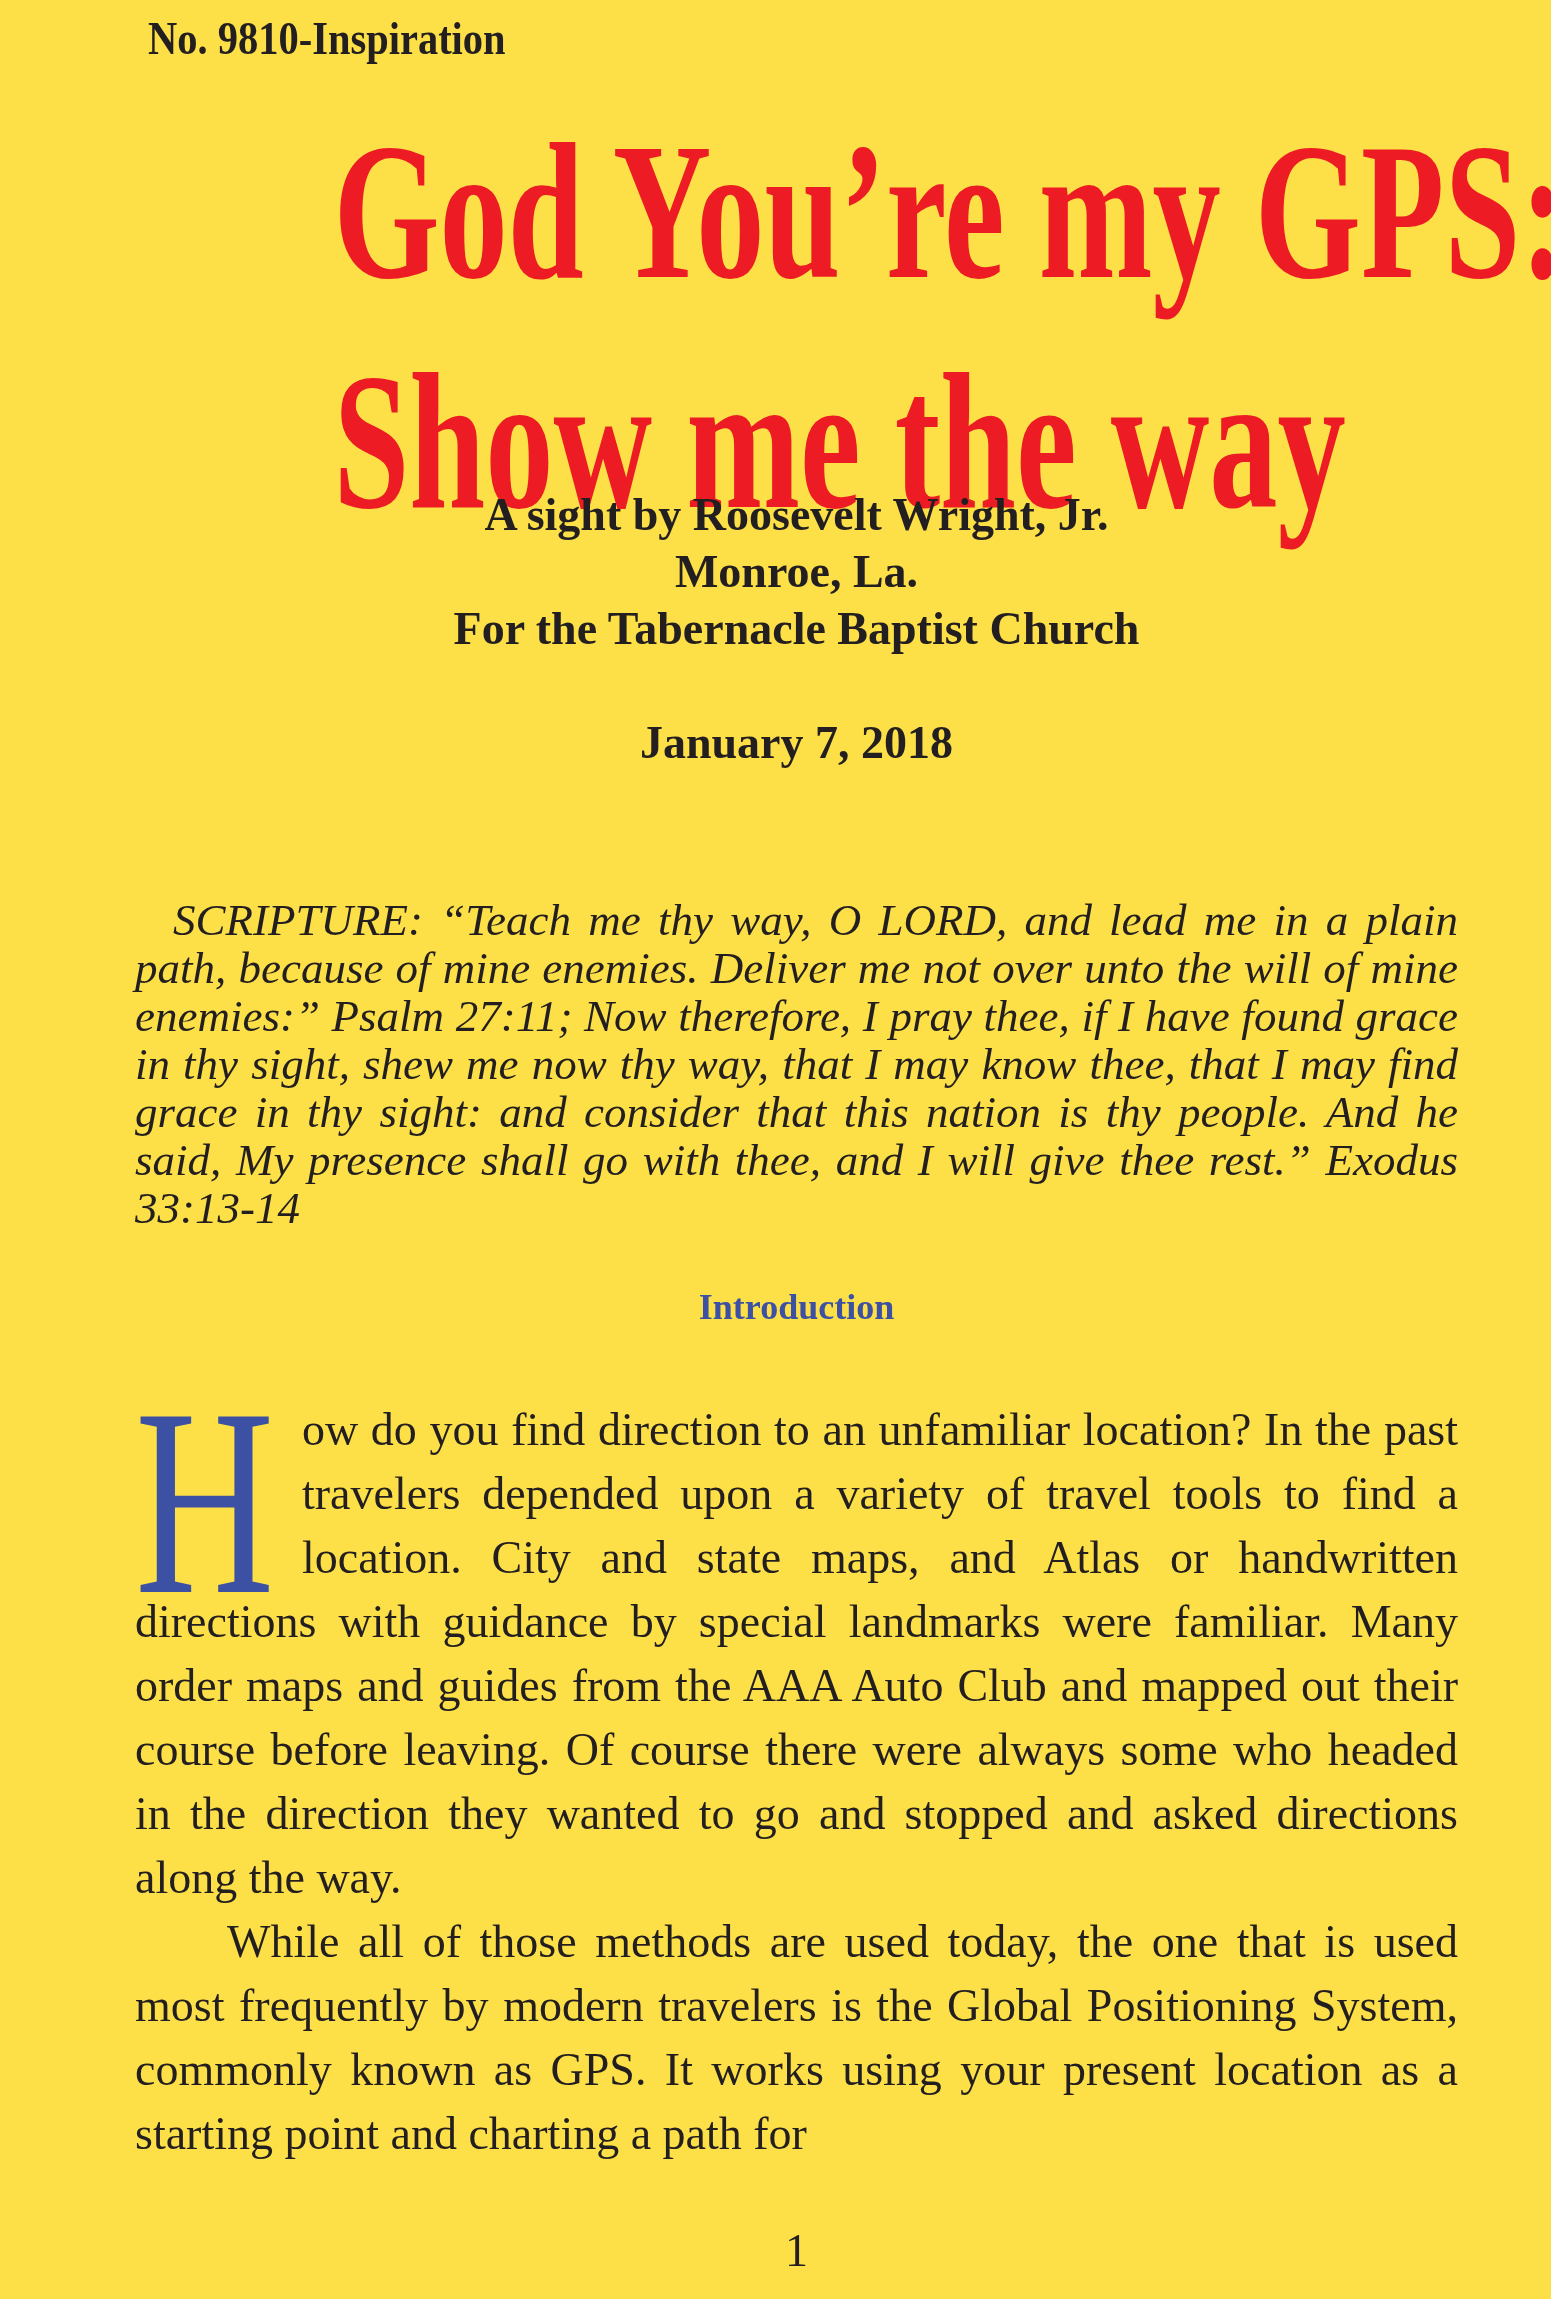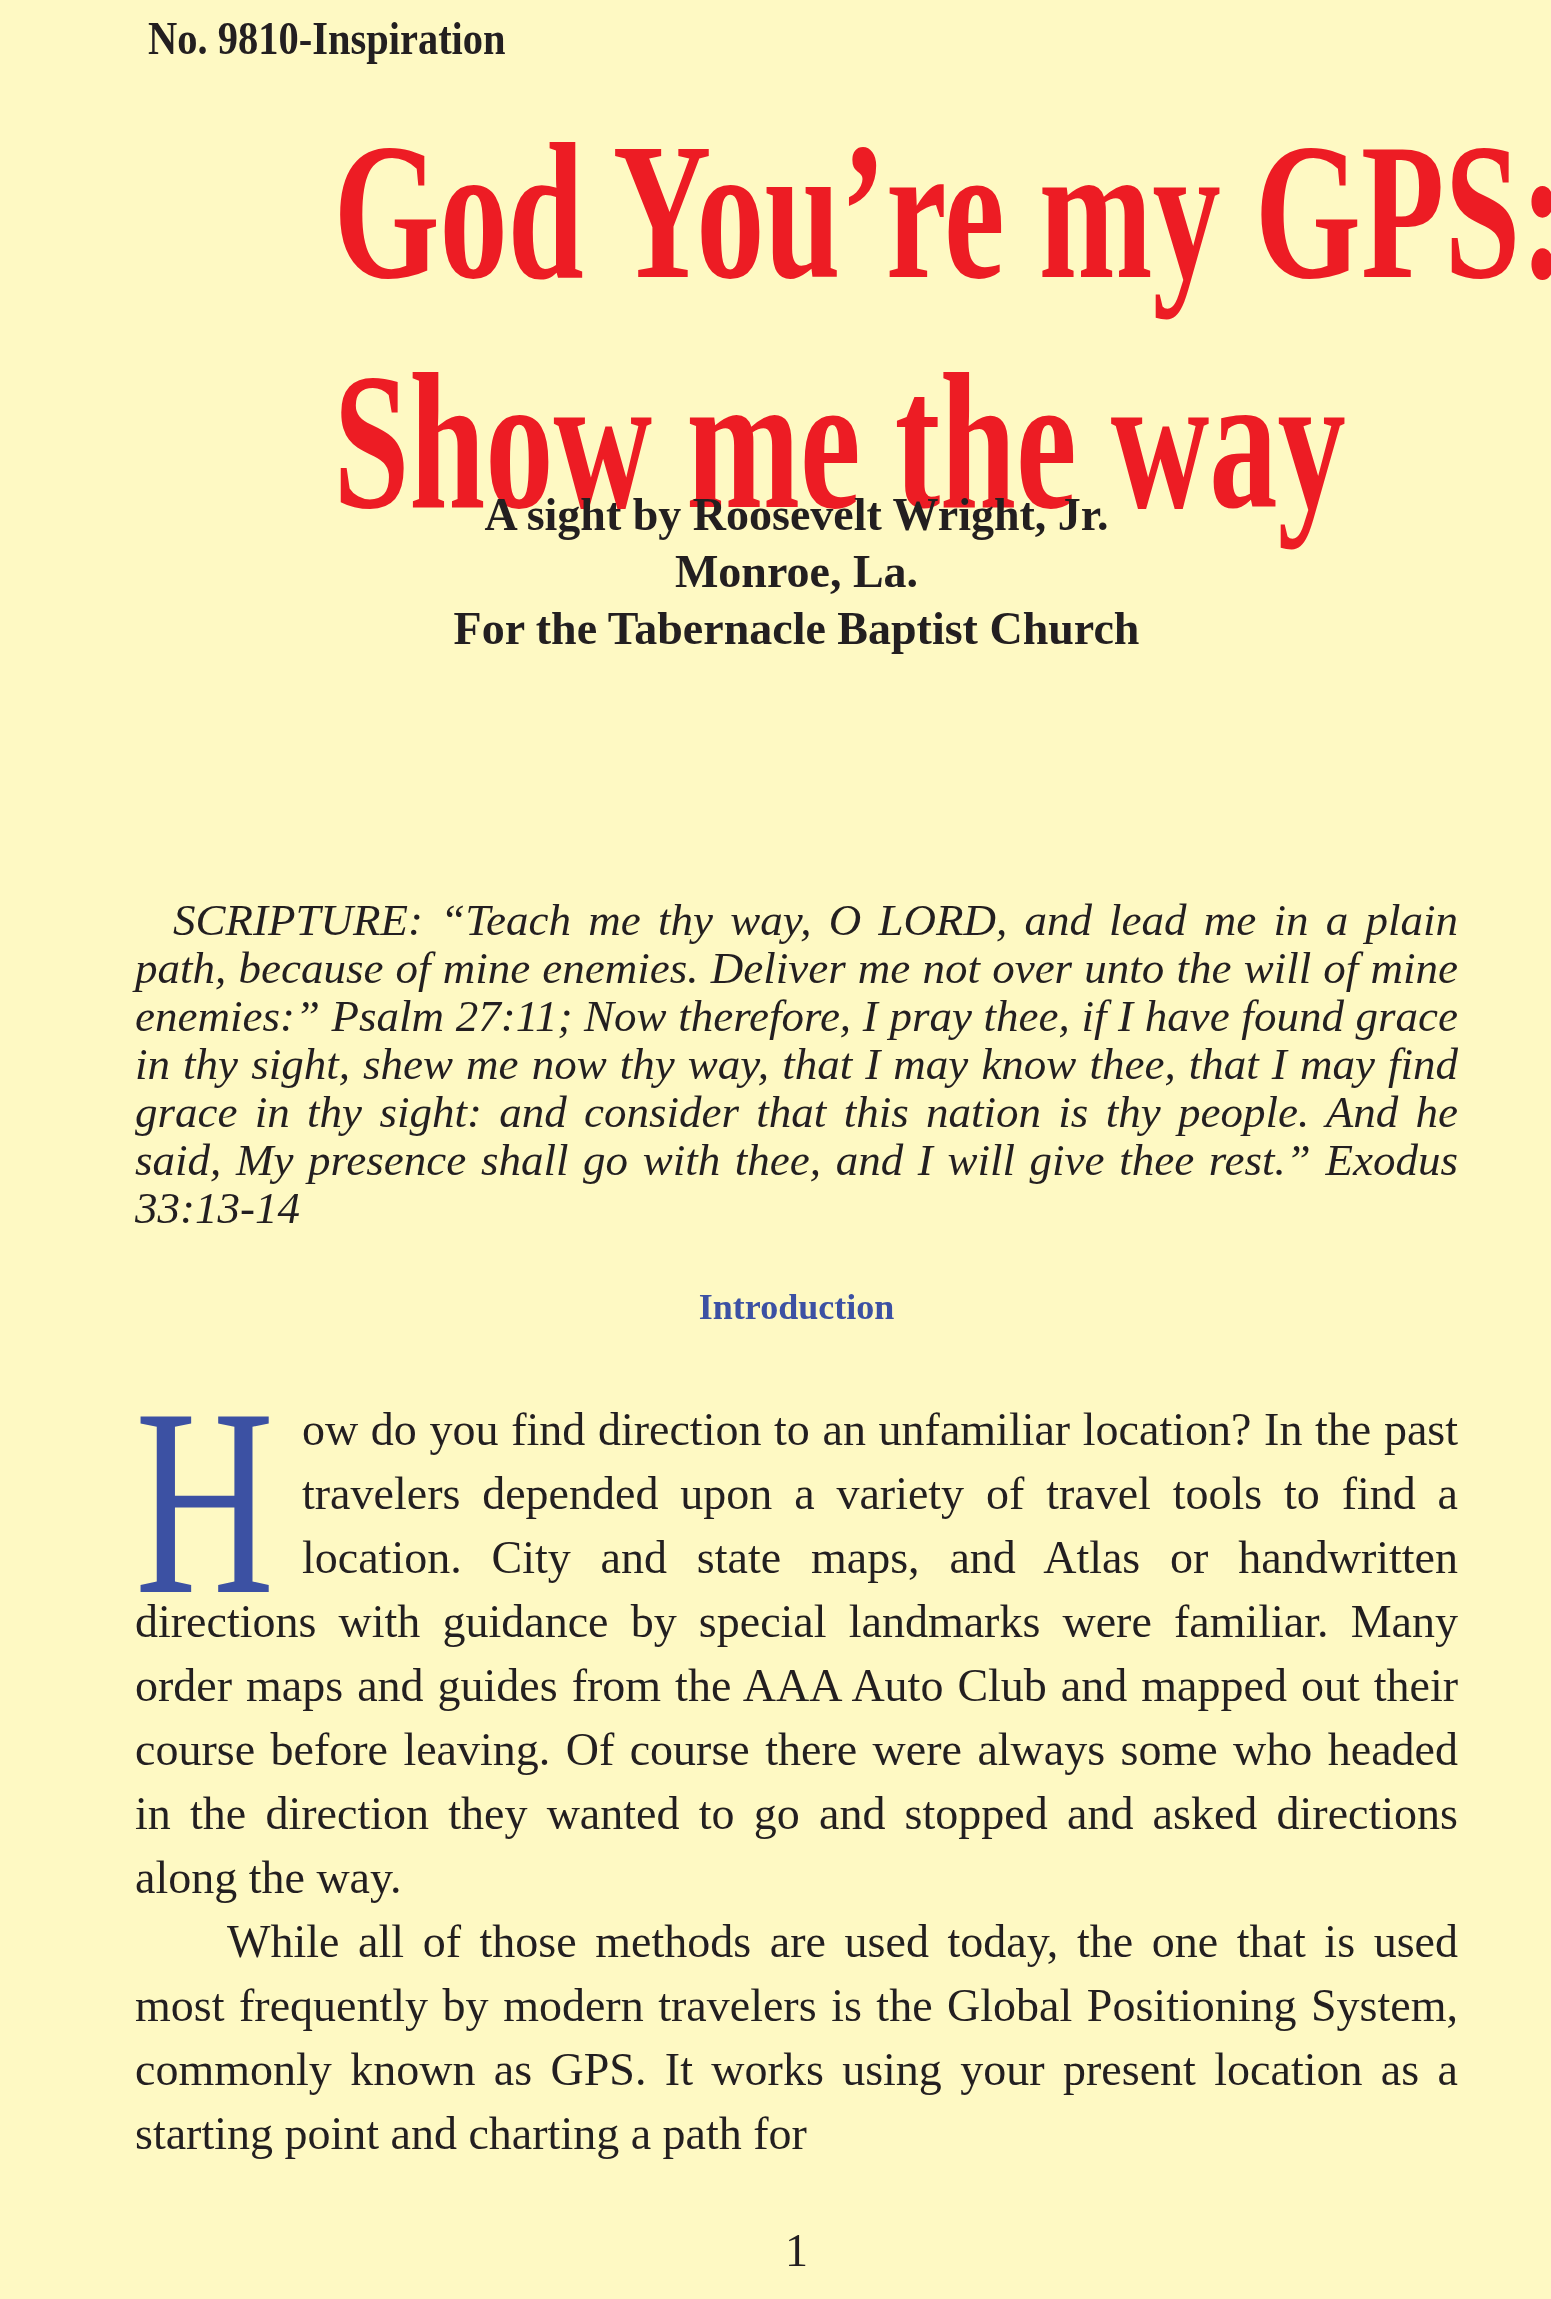--- a/index.html
+++ b/index.html
@@ -5,21 +5,21 @@
   :root{
     --accent-red:#ed1c24;
     --accent-blue:#3c51a3;
     --ink:#231f20;
   }
   *{margin:0;padding:0;box-sizing:border-box;}
   html,body{background:#ffffff;}
   .page{
     position:relative;
     width:1551px;height:2299px;
-    background:#fef9c3;
+    background:#fde047;
     font-family:"Liberation Serif", serif;
     color:var(--ink);
     overflow:hidden;
   }
   .doc-number{
     position:absolute;left:148px;top:12px;
     font-size:46px;font-weight:bold;
     transform:scaleX(0.88);transform-origin:0 50%;
     white-space:nowrap;
   }
@@ -79,20 +79,21 @@
     <div class="title-line">God You’re my GPS:</div>
     <div class="title-line">Show me the way</div>
   </div>
 
   <div class="byline">
     <div>A sight by Roosevelt Wright, Jr.</div>
     <div>Monroe, La.</div>
     <div>For the Tabernacle Baptist Church</div>
   </div>
 
+  <div class="date-line">January 7, 2018</div>
 
   <div class="scripture">SCRIPTURE: “Teach me thy way, O LORD, and lead me in a plain path, because of mine enemies. Deliver me not over unto the will of mine enemies:” Psalm 27:11;  Now therefore, I pray thee, if I have found grace in thy sight, shew me now thy way, that I may know thee, that I may find grace in thy sight: and consider that this nation is thy people. And he said, My presence shall go with thee, and I will give thee rest.” Exodus 33:13-14</div>
 
   <div class="intro-heading">Introduction</div>
 
   <div class="body-text">
     <p>
       <span class="dropcap">H</span><span>ow do you find direction to an unfamiliar location? In the past travelers depended upon a variety of travel tools to find a location. City and state maps, and Atlas or handwritten directions with guidance by special landmarks were familiar. Many order maps and guides from the AAA Auto Club and mapped out their course before leaving. Of course there were always some who headed in the direction they wanted to go and stopped and asked directions along the way.</span>
     </p>
     <p class="para2">While all of those methods are used today, the one that is used most frequently by modern travelers is the Global Positioning System, commonly known as GPS. It works using your present location as a starting point and charting a path for</p>

